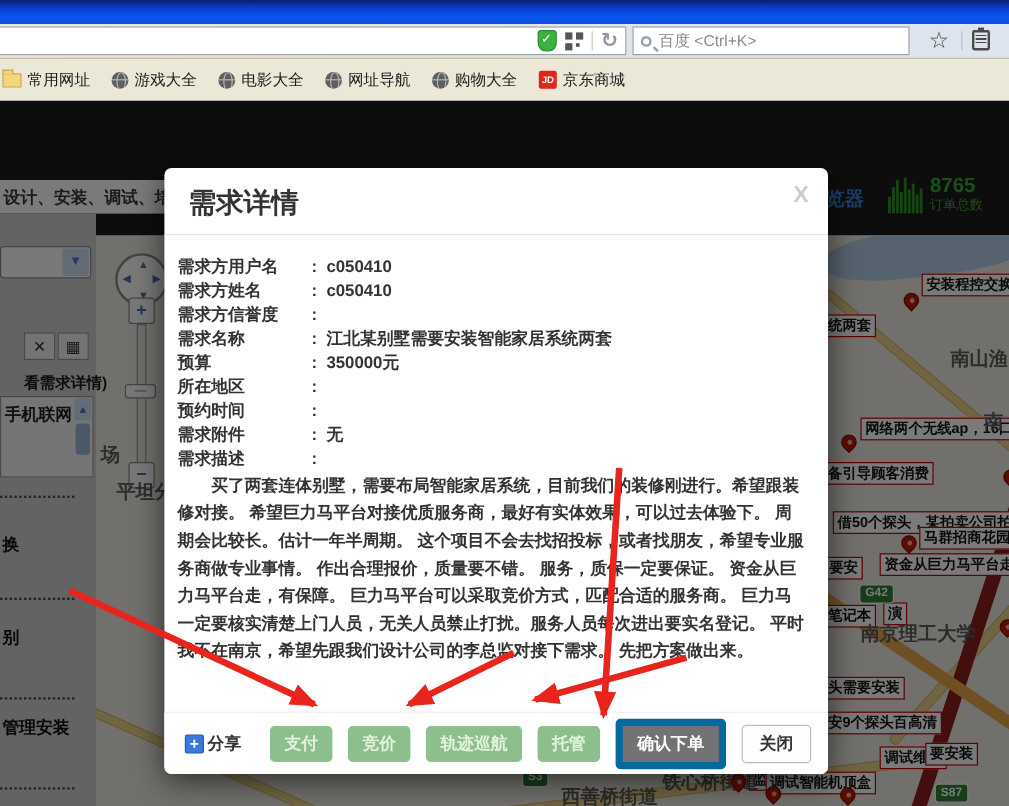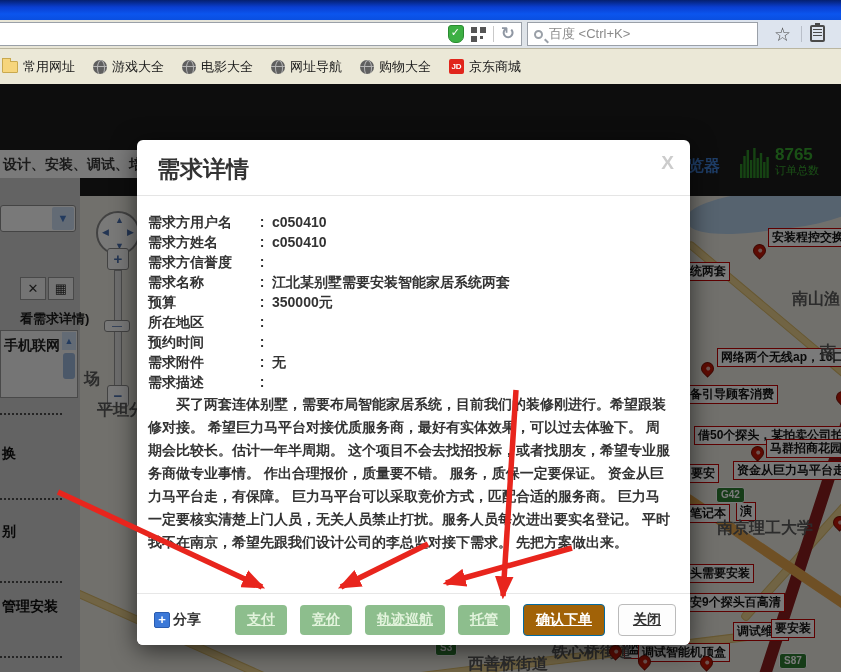--- a/index.html
+++ b/index.html
@@ -127,23 +127,23 @@
   .f-colon { width:20px; text-align:center; }
   .f-value { flex:1; }
   #modal-desc { font-size:14px; font-weight:bold; line-height:23px; text-indent:2em; margin-top:1px; }
   #modal-footer { position:absolute; left:0; bottom:0; width:553px; height:52px; background:#fff;
     border-top:1px solid #e7e7e7; border-radius:0 0 6px 6px; display:flex; align-items:center; }
   #share { display:flex; align-items:center; gap:3px; margin-left:17px; font-size:14px; font-weight:bold; color:#333; }
   .share-icon { width:16px; height:16px; background:#3b78d8; border:1px solid #2a5cb0; border-radius:2px;
     color:#fff; font-size:13px; line-height:14px; text-align:center; font-weight:bold; }
   #modal-buttons { margin-left:auto; margin-right:14px; display:flex; gap:13px; align-items:center; }
   .btn { font-size:14px; border-radius:4px; padding:6px 12px; border:none; white-space:nowrap; cursor:pointer;
-    font-family:inherit; font-weight:bold;text-decoration:underline; }
+    font-family:inherit; font-weight:bold; }
   .btn.muted { background:#8dbe8d; color:#e2f3dc; }
-  .btn.primary { background:#a16207; color:#fff; border:1px solid #0369a1; }
+  .btn.primary { background:#737373; color:#fff; border:6px solid #0369a1; }
   .btn.default { background:#fdfdfd; color:#333; border:1px solid #bbb; padding:6px 14px; }
 
   
   #arrows { position:absolute; left:0; top:0; width:841px; height:672px; z-index:40; pointer-events:none; }
 </style>
 </head>
 <body>
 
 <div id="stage">
 

